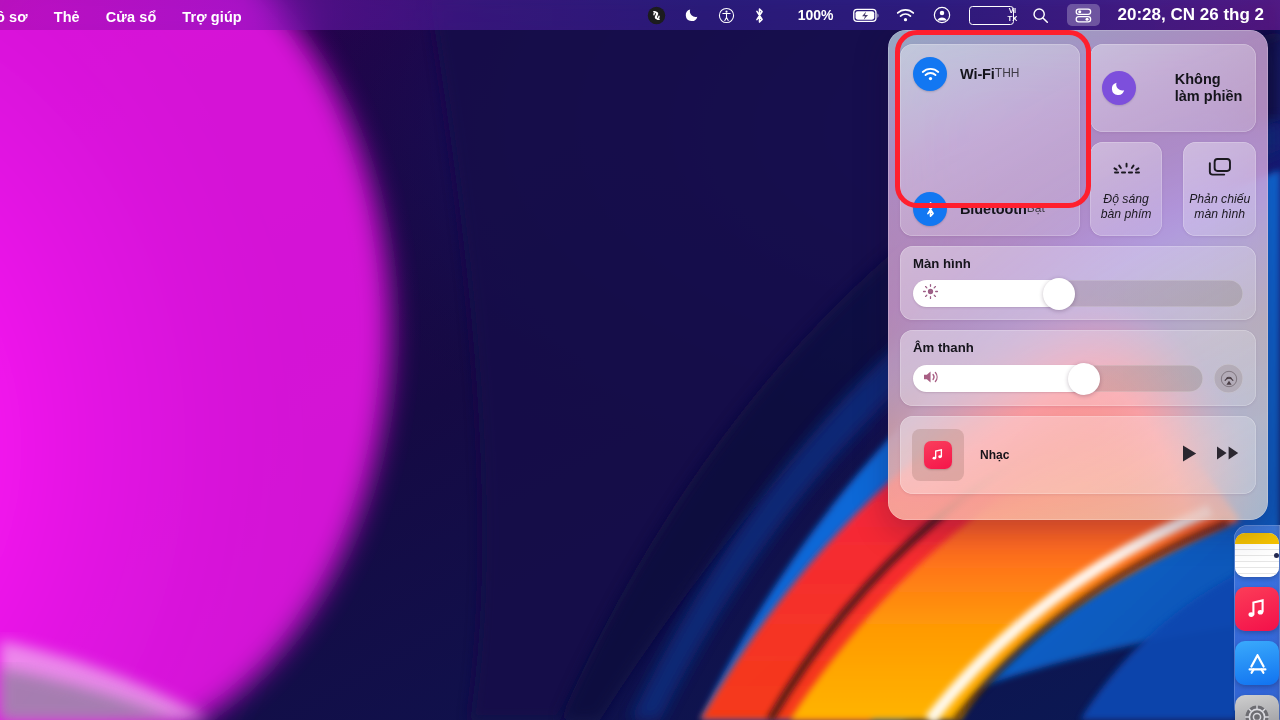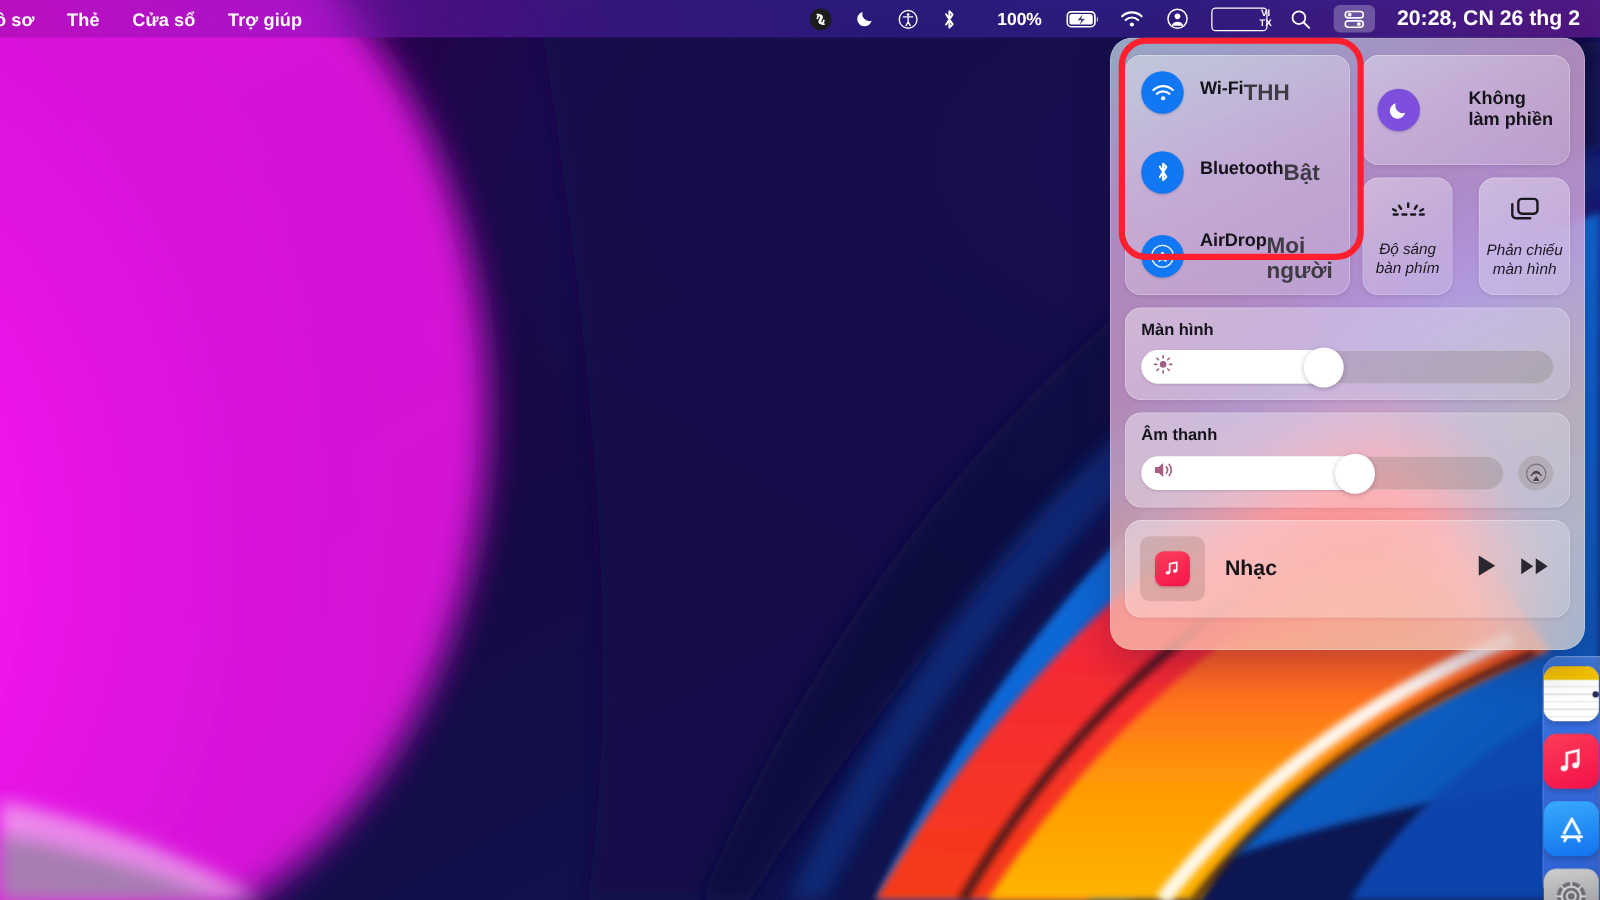--- a/index.html
+++ b/index.html
@@ -99,21 +99,21 @@
   .conn-row{ display:flex; align-items:center; gap:13px; padding:0 0 0 13px; }
   .conn-icon{
     width:34px; height:34px; border-radius:50%;
     background:#1277f2;
     display:flex; align-items:center; justify-content:center; flex:none;
     box-shadow:0 1px 2px rgba(0,0,0,.16);
   }
   .conn-icon svg{ display:block; }
   .conn-txt{ display:flex; flex-direction:row; line-height:1.12; }
   .conn-title{ font-size:14.5px; font-weight:700; color:#14131a; letter-spacing:-.1px; }
-  .conn-sub{ font-size:18px; font-weight:700; color:#3f3b45; margin-top:1px; }
+  .conn-sub{ font-size:12px; font-weight:400; color:#3f3b45; margin-top:1px; }
 
   
   #highlight-box{
     position:absolute; left:-5px; top:-14px; width:196px; height:178px;
     border:5px solid #ff1f2e; border-radius:22px; pointer-events:none; z-index:6;
   }
 
   .cc-rightcol{ display:flex; flex-direction:column; gap:10px; width:172px; }
 
   #dnd-card{
@@ -168,21 +168,21 @@
     width:52px; height:52px; border-radius:8px; flex:none;
     background:rgba(160,120,110,.30);
     display:flex; align-items:center; justify-content:center;
   }
   .music-app-icon{
     width:28px; height:28px; border-radius:7px;
     background:linear-gradient(160deg,#fa3e5c,#f5154a);
     display:flex; align-items:center; justify-content:center;
     box-shadow:0 1px 2px rgba(0,0,0,.18);
   }
-  .music-title{ font-size:17px; font-weight:600; color:#161319; flex:1; }
+  .music-title{ font-size:12px; font-weight:600; color:#161319; flex:1; }
   .music-ctrls{ display:flex; align-items:center; gap:18px; }
 
   
   #dock{
     position:absolute; right:0; top:525px; width:46px; height:195px;
     background:linear-gradient(180deg, rgba(190,205,255,.30), rgba(175,195,255,.26));
     backdrop-filter:blur(22px) saturate(150%);
     -webkit-backdrop-filter:blur(22px) saturate(150%);
     border-radius:14px 0 0 14px;
     box-shadow:inset 0 0 0 .5px rgba(255,255,255,.35);
@@ -383,34 +383,20 @@
           <svg width="13" height="19" viewBox="0 0 14 22">
             <path d="M4 6.2 10 15.6 7 18.6V3.4l3 3L4 15.8" stroke="#fff" stroke-width="1.9" fill="none" stroke-linejoin="round" stroke-linecap="round"></path>
           </svg>
         </div>
         <div class="conn-txt">
           <span class="conn-title">Bluetooth</span>
           <span class="conn-sub">Bật</span>
         </div>
       </div>
 
-      <div class="conn-row">
-        <div class="conn-icon" style="background: rgb(18, 119, 242);">
-          <svg width="20" height="20" viewBox="0 0 24 24">
-            <circle cx="12" cy="12" r="10.4" stroke="#fff" stroke-width="1.3" fill="none" opacity="0.9"></circle>
-            <path d="M6.6 14.4a6.6 6.6 0 0 1 10.8 0" stroke="#fff" stroke-width="1.5" fill="none" stroke-linecap="round"></path>
-            <path d="M8.8 16.6a4 4 0 0 1 6.4 0" stroke="#fff" stroke-width="1.5" fill="none" stroke-linecap="round"></path>
-            <circle cx="12" cy="9.6" r="1.7" fill="#fff"></circle>
-          </svg>
-        </div>
-        <div class="conn-txt">
-          <span class="conn-title">AirDrop</span>
-          <span class="conn-sub">Mọi người</span>
-        </div>
-      </div>
     </div>
 
     <div class="cc-rightcol">
 
       <div class="cc-card" id="dnd-card">
         <div class="dnd-icon" style="background: rgb(125, 79, 220);">
           <svg width="17" height="17" viewBox="0 0 24 24">
             <path d="M20 14.5A8.6 8.6 0 0 1 9.2 3.8 8.8 8.8 0 1 0 20 14.5Z" fill="#fff"></path>
           </svg>
         </div>

